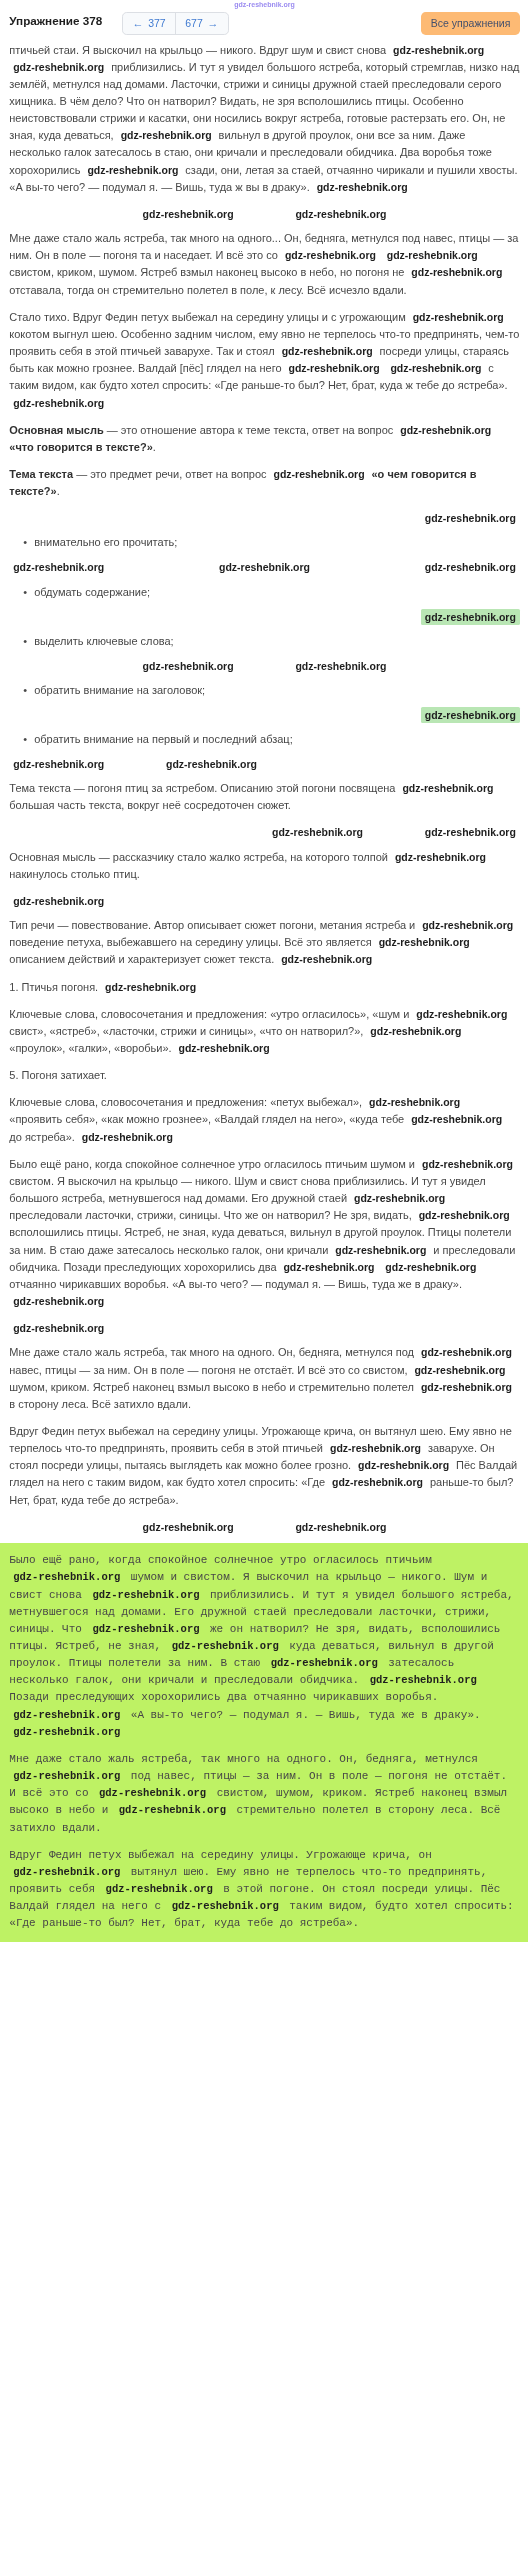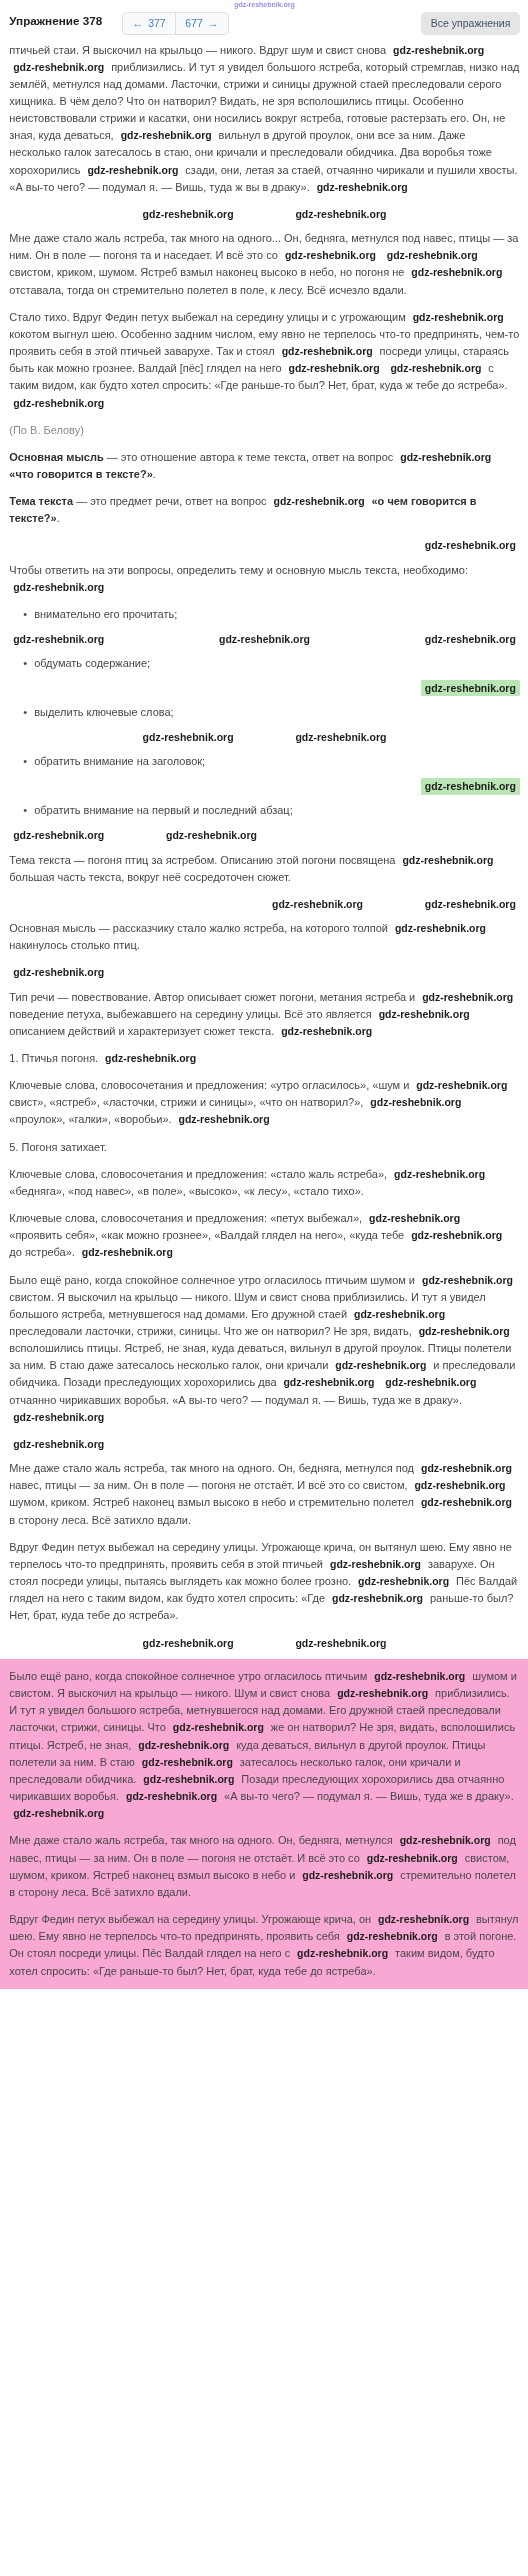--- a/index.html
+++ b/index.html
@@ -18,39 +18,39 @@
     display:flex;align-items:stretch;margin-left:20px;border:0.8px solid #dcdfe4;
     border-radius:4.7px;overflow:hidden;background:#f8fafc;
   }
   .pager a{
     display:flex;align-items:center;gap:4.7px;padding:2.3px 9.3px;
     color:#3f7ad1;text-decoration:none;font-size:10.5px;cursor:pointer;
   }
   .pager a + a{border-left:0.8px solid #dcdfe4;}
   .arrow{color:#3f7ad1;font-size:11px;}
   .all-link{
-    margin-left:auto;background:#e5e5e5;border-radius:4.7px;padding:3.1px 9.3px;
+    margin-left:auto;background:#fdba74;border-radius:4.7px;padding:3.1px 9.3px;
     color:#43506c;font-size:10.5px;text-decoration:none;cursor:pointer;white-space:nowrap;
   }
   p{margin:0 0 10px;}
   .source{color:#8a8a8a;}
   b.term{font-weight:bold;color:#303030;}
   b.wm{
     font-weight:bold;color:#1e1e1e;white-space:nowrap;padding:0 3.9px;
     font-size:10.5px;
   }
   .wm-row{display:flex;gap:54px;margin:1.6px 0 7.8px;}
   .wm-row.center{justify-content:center;}
   .wm-row.right{justify-content:flex-end;}
   .wm-row.left{justify-content:flex-start;}
   .wm-row.justify{justify-content:space-between;}
   .wm-row.green-wm b.wm{background:#b9e6b4;border-radius:1.6px;}
   .bullet{display:flex;gap:7px;margin:0 0 7.8px;padding-left:14px;}
   .bullet .dot{color:#474747;}
-  .green{background:#f9a8d4;padding:9.3px 9.3px;margin:1.6px -9.3px 0;}
+  .green{background:#bef264;padding:9.3px 9.3px;margin:1.6px -9.3px 0;font-family:Liberation Mono, monospace;}
   .green p:last-child{margin-bottom:0;}
 </style>
 </head>
 <body>
 
 <div class="page">
 
   <div class="top-wm">gdz-reshebnik.org</div>
 
   <header>
@@ -69,27 +69,25 @@
   </header>
 
   <main>
       <p>птичьей стаи. Я выскочил на крыльцо — никого. Вдруг шум и свист снова <b class="wm">gdz-reshebnik.org</b> <b class="wm">gdz-reshebnik.org</b> приблизились. И тут я увидел большого ястреба, который стремглав, низко над землёй, метнулся над домами. Ласточки, стрижи и синицы дружной стаей преследовали серого хищника. В чём дело? Что он натворил? Видать, не зря всполошились птицы. Особенно неистовствовали стрижи и касатки, они носились вокруг ястреба, готовые растерзать его. Он, не зная, куда деваться, <b class="wm">gdz-reshebnik.org</b> вильнул в другой проулок, они все за ним. Даже несколько галок затесалось в стаю, они кричали и преследовали обидчика. Два воробья тоже хорохорились <b class="wm">gdz-reshebnik.org</b> сзади, они, летая за стаей, отчаянно чирикали и пушили хвосты. «А вы-то чего? — подумал я. — Вишь, туда ж вы в драку». <b class="wm">gdz-reshebnik.org</b></p>
       <div class="wm-row center">
         <b class="wm">gdz-reshebnik.org</b>
         <b class="wm">gdz-reshebnik.org</b>
       </div>
       <p>Мне даже стало жаль ястреба, так много на одного... Он, бедняга, метнулся под навес, птицы — за ним. Он в поле — погоня та и наседает. И всё это со <b class="wm">gdz-reshebnik.org</b> <b class="wm">gdz-reshebnik.org</b> свистом, криком, шумом. Ястреб взмыл наконец высоко в небо, но погоня не <b class="wm">gdz-reshebnik.org</b> отставала, тогда он стремительно полетел в поле, к лесу. Всё исчезло вдали.</p>
       <p>Стало тихо. Вдруг Федин петух выбежал на середину улицы и с угрожающим <b class="wm">gdz-reshebnik.org</b> кокотом выгнул шею. Особенно задним числом, ему явно не терпелось что-то предпринять, чем-то проявить себя в этой птичьей заварухе. Так и стоял <b class="wm">gdz-reshebnik.org</b> посреди улицы, стараясь быть как можно грознее. Валдай [пёс] глядел на него <b class="wm">gdz-reshebnik.org</b> <b class="wm">gdz-reshebnik.org</b> с таким видом, как будто хотел спросить: «Где раньше-то был? Нет, брат, куда ж тебе до ястреба». <b class="wm">gdz-reshebnik.org</b></p>
-      <p class="source">(По В. Белову)</p>
       <p><b class="term">Основная мысль</b> — это отношение автора к теме текста, ответ на вопрос <b class="wm">gdz-reshebnik.org</b> <b class="term">«что говорится в тексте?»</b>.</p>
       <p><b class="term">Тема текста</b> — это предмет речи, ответ на вопрос <b class="wm">gdz-reshebnik.org</b> <b class="term">«о чем говорится в тексте?»</b>.</p>
       <div class="wm-row right">
         <b class="wm">gdz-reshebnik.org</b>
       </div>
-      <p>Чтобы ответить на эти вопросы, определить тему и основную мысль текста, необходимо: <b class="wm">gdz-reshebnik.org</b></p>
       <div class="bullet">
         <span class="dot">•</span>
         <span>внимательно его прочитать;</span>
       </div>
       <div class="wm-row justify">
         <b class="wm">gdz-reshebnik.org</b>
         <b class="wm">gdz-reshebnik.org</b>
         <b class="wm">gdz-reshebnik.org</b>
       </div>
       <div class="bullet">
@@ -128,21 +126,20 @@
         <b class="wm">gdz-reshebnik.org</b>
       </div>
       <p>Основная мысль — рассказчику стало жалко ястреба, на которого толпой <b class="wm">gdz-reshebnik.org</b> накинулось столько птиц.</p>
       <div class="wm-row left">
         <b class="wm">gdz-reshebnik.org</b>
       </div>
       <p>Тип речи — повествование. Автор описывает сюжет погони, метания ястреба и <b class="wm">gdz-reshebnik.org</b> поведение петуха, выбежавшего на середину улицы. Всё это является <b class="wm">gdz-reshebnik.org</b> описанием действий и характеризует сюжет текста. <b class="wm">gdz-reshebnik.org</b></p>
       <p>1. Птичья погоня. <b class="wm">gdz-reshebnik.org</b></p>
       <p>Ключевые слова, словосочетания и предложения: «утро огласилось», «шум и <b class="wm">gdz-reshebnik.org</b> свист», «ястреб», «ласточки, стрижи и синицы», «что он натворил?», <b class="wm">gdz-reshebnik.org</b> «проулок», «галки», «воробьи». <b class="wm">gdz-reshebnik.org</b></p>
       <p>5. Погоня затихает.</p>
-      <p>Ключевые слова, словосочетания и предложения: «стало жаль ястреба», <b class="wm">gdz-reshebnik.org</b> «бедняга», «под навес», «в поле», «высоко», «к лесу», «стало тихо».</p>
       <p>Ключевые слова, словосочетания и предложения: «петух выбежал», <b class="wm">gdz-reshebnik.org</b> «проявить себя», «как можно грознее», «Валдай глядел на него», «куда тебе <b class="wm">gdz-reshebnik.org</b> до ястреба». <b class="wm">gdz-reshebnik.org</b></p>
       <p>Было ещё рано, когда спокойное солнечное утро огласилось птичьим шумом и <b class="wm">gdz-reshebnik.org</b> свистом. Я выскочил на крыльцо — никого. Шум и свист снова приблизились. И тут я увидел большого ястреба, метнувшегося над домами. Его дружной стаей <b class="wm">gdz-reshebnik.org</b> преследовали ласточки, стрижи, синицы. Что же он натворил? Не зря, видать, <b class="wm">gdz-reshebnik.org</b> всполошились птицы. Ястреб, не зная, куда деваться, вильнул в другой проулок. Птицы полетели за ним. В стаю даже затесалось несколько галок, они кричали <b class="wm">gdz-reshebnik.org</b> и преследовали обидчика. Позади преследующих хорохорились два <b class="wm">gdz-reshebnik.org</b> <b class="wm">gdz-reshebnik.org</b> отчаянно чирикавших воробья. «А вы-то чего? — подумал я. — Вишь, туда же в драку». <b class="wm">gdz-reshebnik.org</b></p>
       <div class="wm-row left">
         <b class="wm">gdz-reshebnik.org</b>
       </div>
       <p>Мне даже стало жаль ястреба, так много на одного. Он, бедняга, метнулся под <b class="wm">gdz-reshebnik.org</b> навес, птицы — за ним. Он в поле — погоня не отстаёт. И всё это со свистом, <b class="wm">gdz-reshebnik.org</b> шумом, криком. Ястреб наконец взмыл высоко в небо и стремительно полетел <b class="wm">gdz-reshebnik.org</b> в сторону леса. Всё затихло вдали.</p>
       <p>Вдруг Федин петух выбежал на середину улицы. Угрожающе крича, он вытянул шею. Ему явно не терпелось что-то предпринять, проявить себя в этой птичьей <b class="wm">gdz-reshebnik.org</b> заварухе. Он стоял посреди улицы, пытаясь выглядеть как можно более грозно. <b class="wm">gdz-reshebnik.org</b> Пёс Валдай глядел на него с таким видом, как будто хотел спросить: «Где <b class="wm">gdz-reshebnik.org</b> раньше-то был? Нет, брат, куда тебе до ястреба».</p>
       <div class="wm-row center">
         <b class="wm">gdz-reshebnik.org</b>
         <b class="wm">gdz-reshebnik.org</b>

